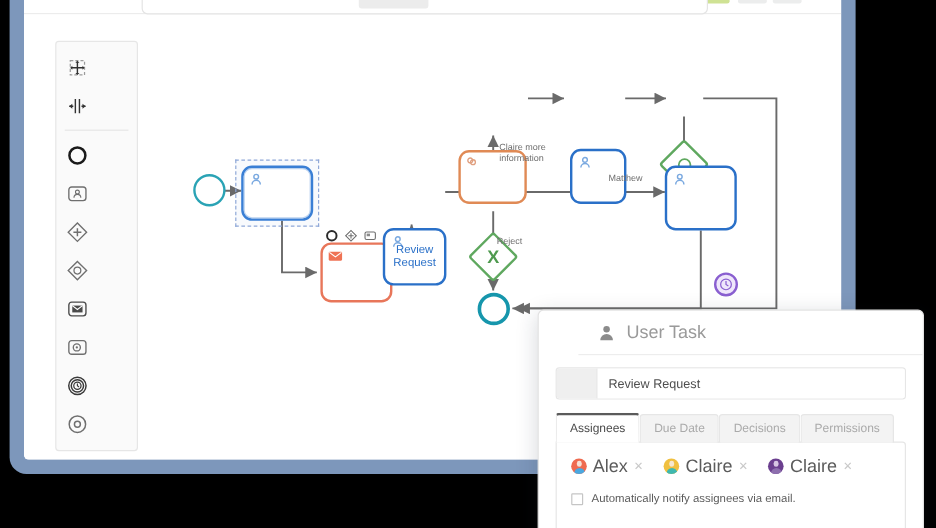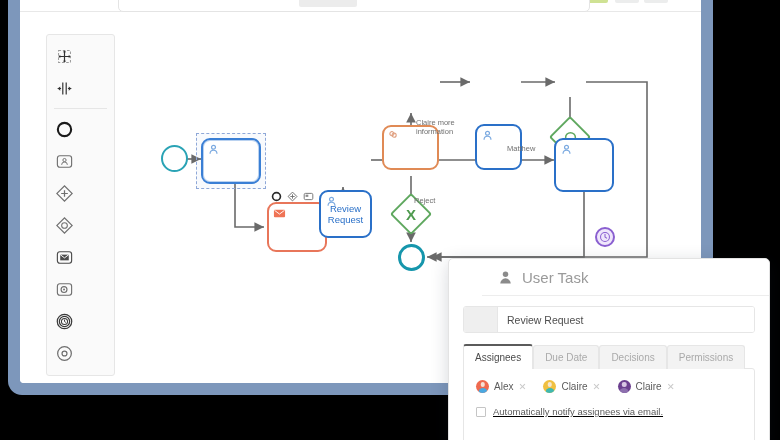--- a/index.html
+++ b/index.html
@@ -187,23 +187,23 @@
     margin-top: -1px;
     padding: 11px 12px 12px 12px;
     background: #fff;
     height: 78px;
   }
   .assignees { display: flex; gap: 17px; align-items: center; }
   .assignee { display: flex; align-items: center; gap: 5px; }
   .avatar { width: 13px; height: 13px; border-radius: 50%; position: relative; overflow: hidden; }
   .av-head { position: absolute; left: 50%; top: 2px; transform: translateX(-50%); width: 4.5px; height: 4.5px; border-radius: 50%; }
   .av-body { position: absolute; left: 50%; bottom: 0; transform: translateX(-50%); width: 9px; height: 5.5px; border-radius: 5px 5px 0 0; }
-  .a-name { font-size: 10px; color: #5b5b5b; }
+  .a-name { font-size: 15px; color: #5b5b5b; }
   .a-x { font-size: 9.5px; color: #c9c9c9; }
-  .notify { display: flex; align-items: center; gap: 7px; margin-top: 13px; text-decoration: underline; }
+  .notify { display: flex; align-items: center; gap: 7px; margin-top: 13px; }
   .cbox { width: 10px; height: 10px; border: 1px solid #c5c5c5; border-radius: 1px; background: #fff; }
   .notify-label { font-size: 9.5px; color: #5b5b5b; }
 </style>
 </head>
 <body>
 
 <div id="root">
 
   <div class="frame">
     <div class="frame-inner">

